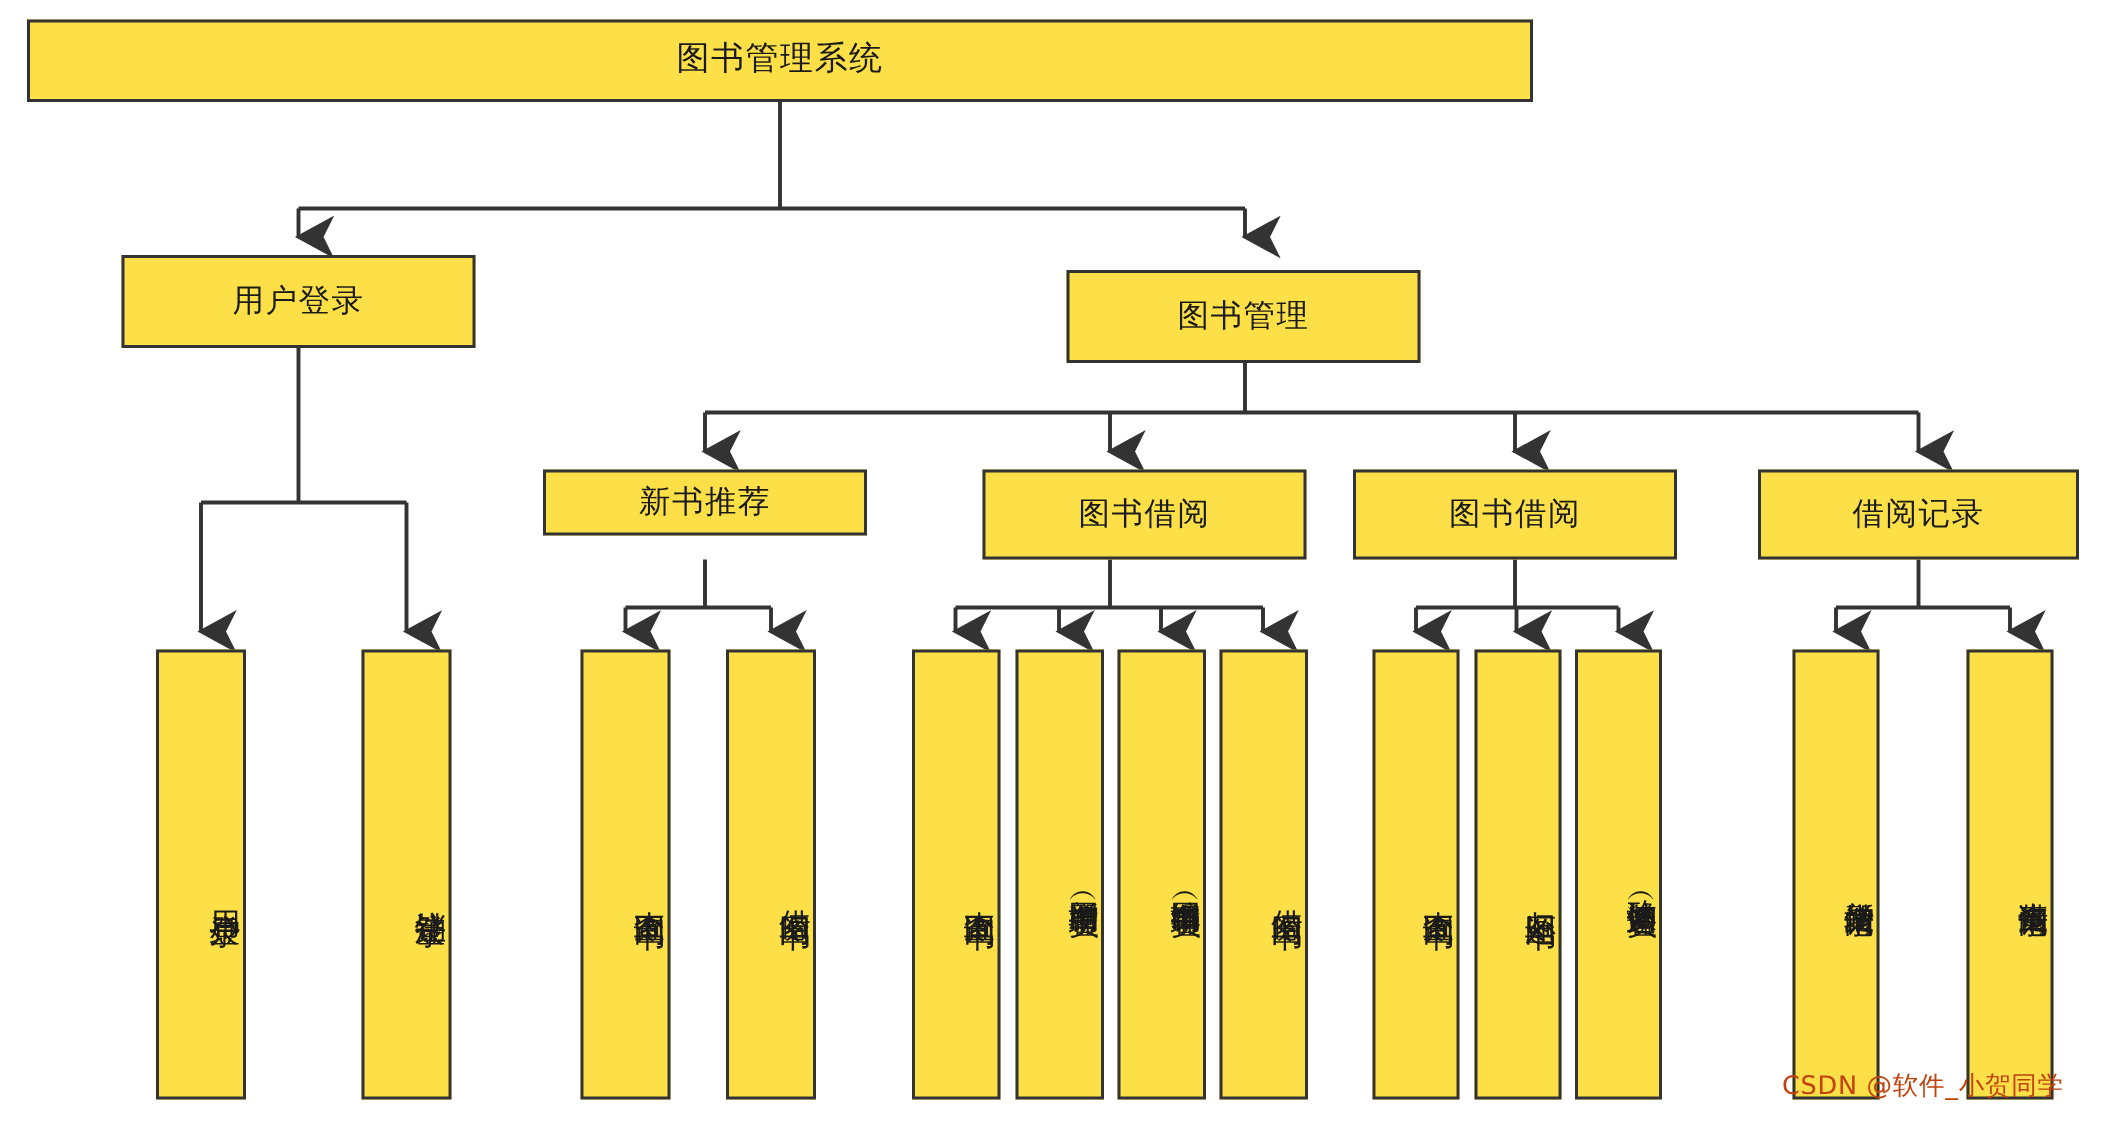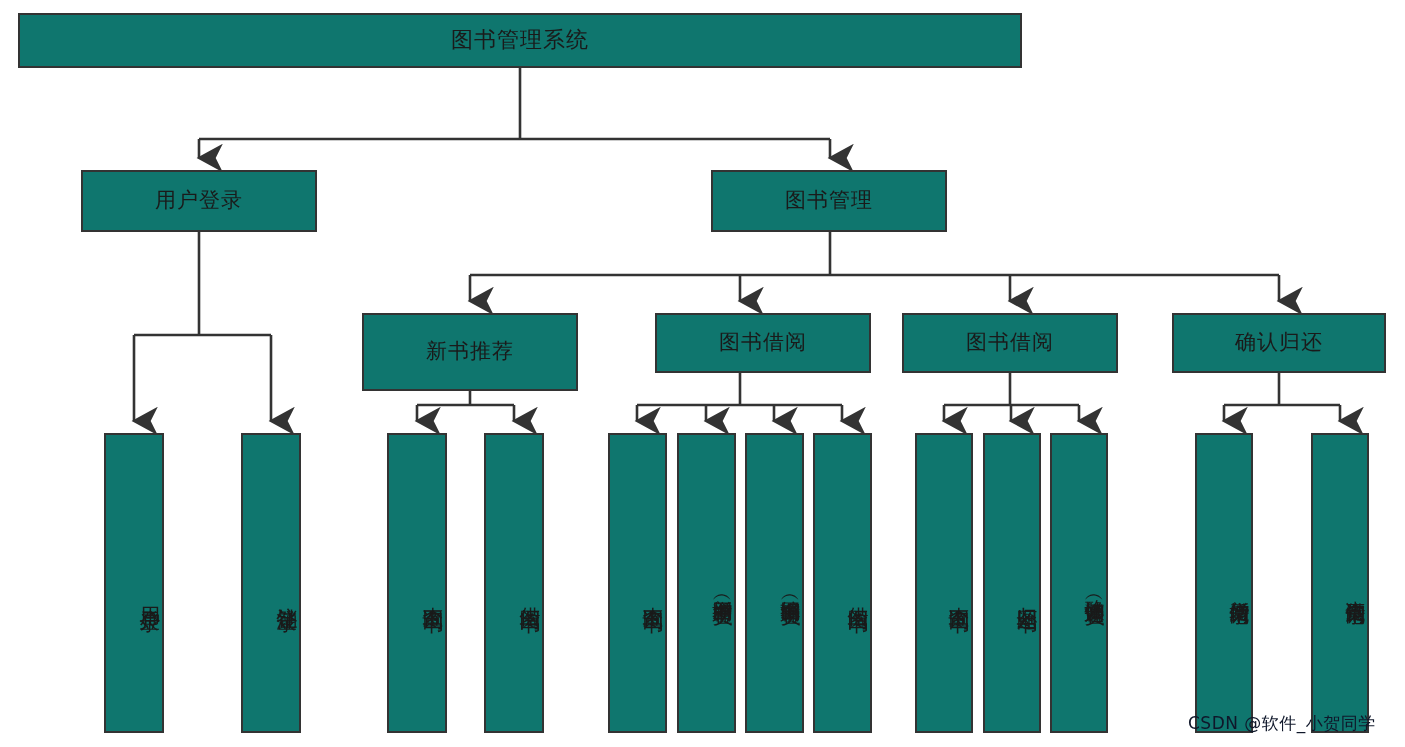--- a/index.html
+++ b/index.html
@@ -23,21 +23,21 @@
     left: 0;
     top: 0;
     width: 1405px;
     height: 747px;
     pointer-events: none;
   }
   .node {
     position: absolute;
     box-sizing: border-box;
     border: 2.5px solid #333333;
-    background: #0f766e;
+    background: #fde047;
     display: flex;
     align-items: center;
     justify-content: center;
     color: #1a1a1a;
   }
   .node-h {
     font-size: 21px;
     letter-spacing: 1px;
     line-height: 1.2;
   }
@@ -57,21 +57,21 @@
   .node-v.tight {
     padding-top: 10px;
     font-size: 20px;
     letter-spacing: 1px;
   }
   .watermark {
     position: absolute;
     left: 1188px;
     top: 712px;
     font-size: 17px;
-    color: #0f172a;
+    color: #c2410c;
     letter-spacing: 0.5px;
     white-space: nowrap;
   }
 </style>
 </head>
 <body>
 
 <div id="canvas">
 
   <svg id="wires" viewBox="0 0 1405 747" xmlns="http://www.w3.org/2000/svg">
@@ -124,35 +124,35 @@
     </g>
   </svg>
 
   <div class="node node-h node-root" style="left:18px; top:13px; width:1004px; height:55px;">
     <span>图书管理系统</span>
   </div>
 
   <div class="node node-h" style="left:81px; top:170px; width:236px; height:62px;">
     <span>用户登录</span>
   </div>
-  <div class="node node-h" style="left:711px; top:170px; width:236px; height:62px;">
+  <div class="node node-h" style="left:711px; top:180px; width:236px; height:62px;">
     <span>图书管理</span>
   </div>
 
-  <div class="node node-h" style="left:362px; top:313px; width:216px; height:78px;">
+  <div class="node node-h" style="left:362px; top:313px; width:216px; height:44px;">
     <span>新书推荐</span>
   </div>
   <div class="node node-h" style="left:632px; top:313px; width:216px; height:60px;margin-left:23px;">
     <span>图书借阅</span>
   </div>
   <div class="node node-h" style="left:902px; top:313px; width:216px; height:60px;">
     <span>图书借阅</span>
   </div>
   <div class="node node-h" style="left:1172px; top:313px; width:214px; height:60px;">
-    <span>确认归还</span>
+    <span>借阅记录</span>
   </div>
 
   <div class="node node-v" style="left:104px; top:433px; width:60px; height:300px;">
     <span>用户登录</span>
   </div>
   <div class="node node-v" style="left:241px; top:433px; width:60px; height:300px;">
     <span>注销登录</span>
   </div>
 
   <div class="node node-v" style="left:387px; top:433px; width:60px; height:300px;">

